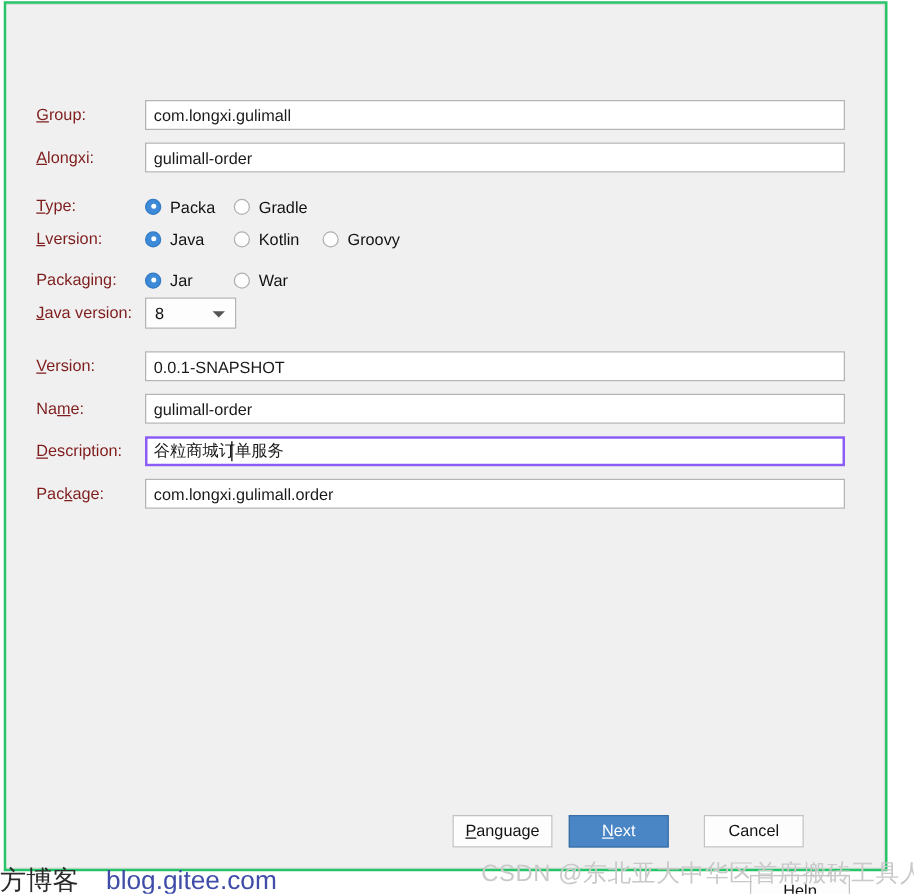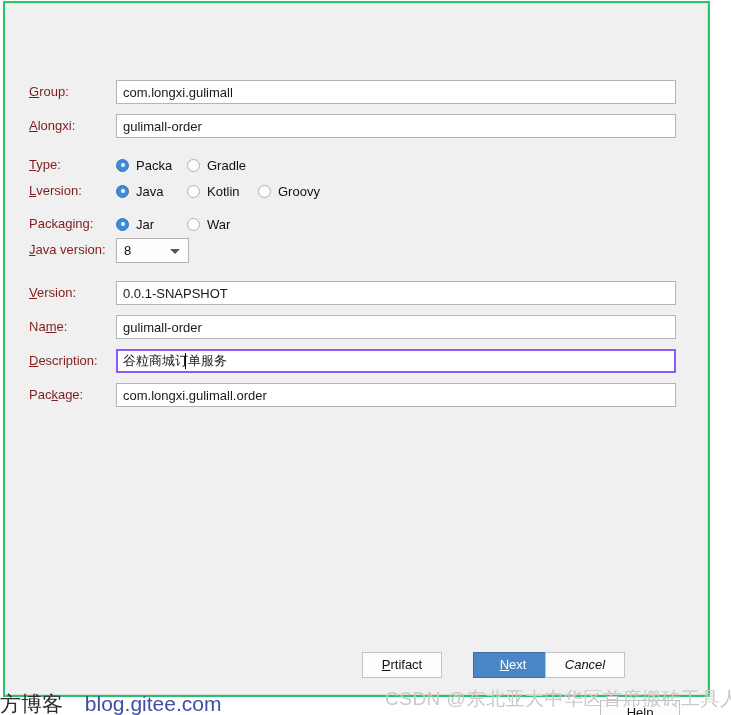--- a/index.html
+++ b/index.html
@@ -247,22 +247,22 @@
     cursor: pointer;
     white-space: nowrap;
   }
   .btn u { text-decoration: underline; }
   .btn.default {
     background: #4a86c5;
     border: 1px solid #3a6fa6;
     color: #ffffff;
   }
   #btn-previous { left: 357px; }
-  #btn-next     { left: 468px; }
-  #btn-cancel   { left: 540px; font-style: italic; }
+  #btn-next     { left: 450px; }
+  #btn-cancel   { left: 558px; }
   #btn-help     { left: 595px; margin-top: 48px; }
 
   
   #wm-csdn {
     position: absolute;
     left: 385px;
     top: 686px;
     font-size: 19px;
     color: #c9c9c9;
     white-space: nowrap;
@@ -368,21 +368,21 @@
       <span id="desc-caret"></span>
     </div>
   </div>
 
   <div class="row" style="top:379px">
     <div class="flabel"><span>Pac</span><u>k</u><span>age:</span></div>
     <input class="field" type="text" value="com.longxi.gulimall.order" style="">
   </div>
 
   <div id="footer">
-    <div class="btn" id="btn-previous"><u>P</u><span>rtifact</span></div>
+    <div class="btn" id="btn-previous"><u>P</u><span>anguage</span></div>
     <div class="btn default" id="btn-next"><u>N</u><span>ext</span></div>
     <div class="btn" id="btn-cancel">Cancel</div>
     <div class="btn" id="btn-help">Help</div>
   </div>
 
 </div>
 
 <div id="annot-frame"></div>
 
 <div id="wm-csdn">CSDN @东北亚大中华区首席搬砖工具人</div>

